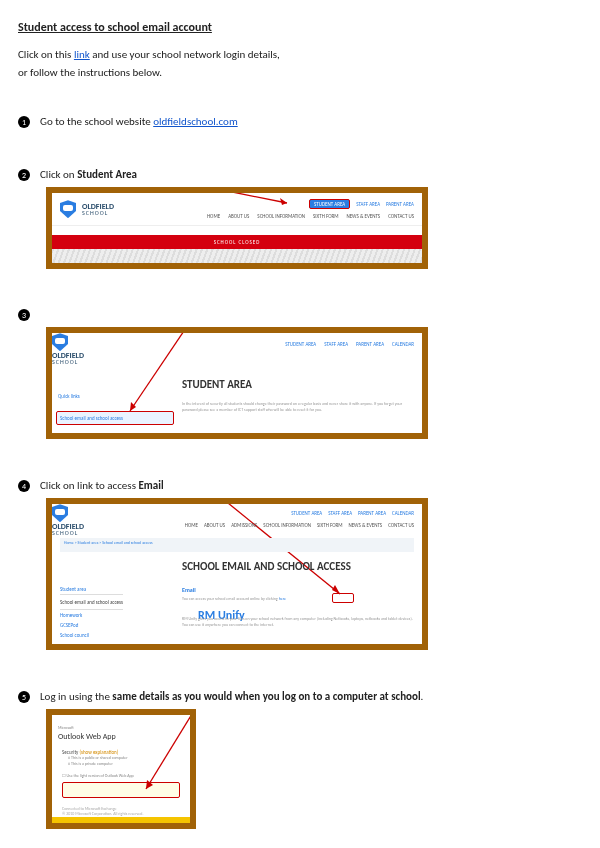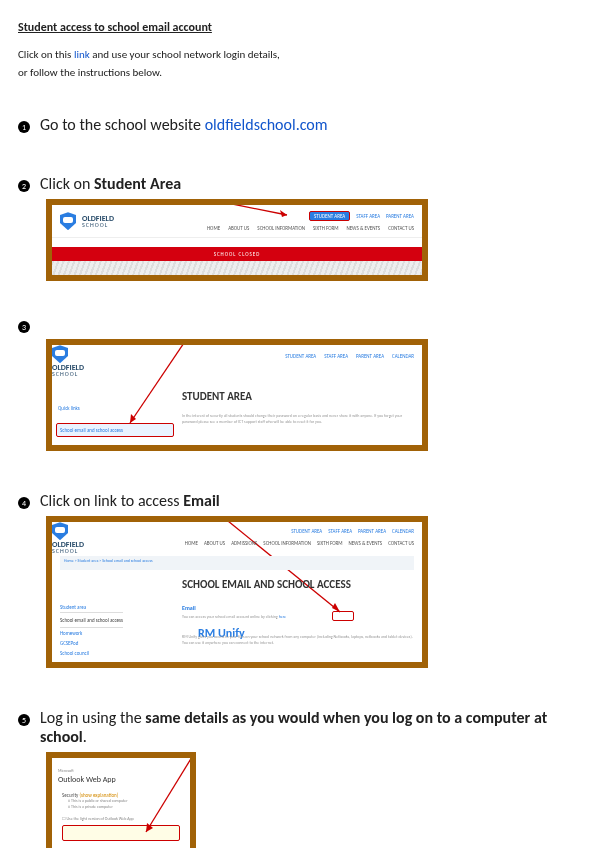--- a/index.html
+++ b/index.html
@@ -13,35 +13,35 @@
     background: #fff;
   }
   .title {
     text-align: left;
     font-weight: bold;
     text-decoration: underline;
     font-size: 12px;
     margin-bottom: 12px;
   }
   .intro { line-height: 1.6; }
-  a.link { color: #1155cc; }
+  a.link { color: #1155cc; text-decoration: underline; }
   .step {
     display: flex;
     align-items: baseline;
     margin-top: 26px;
     margin-bottom: 6px;
   }
   .bullet {
     width: 12px; height: 12px; border-radius: 50%;
     background: #000; color: #fff; font-size: 8px;
     display: inline-flex; align-items: center; justify-content: center;
     margin-right: 10px;
     flex-shrink: 0;
   }
-  .step-text { font-size: 16px; }
+  .step-text { font-size: 11px; }
   .bold { font-weight: bold; }
 
   
   .shot {
     border: 6px solid #a16207;
     margin-left: 28px;
     position: relative;
     font-size: 6px;
     color: #666;
     overflow: hidden;

